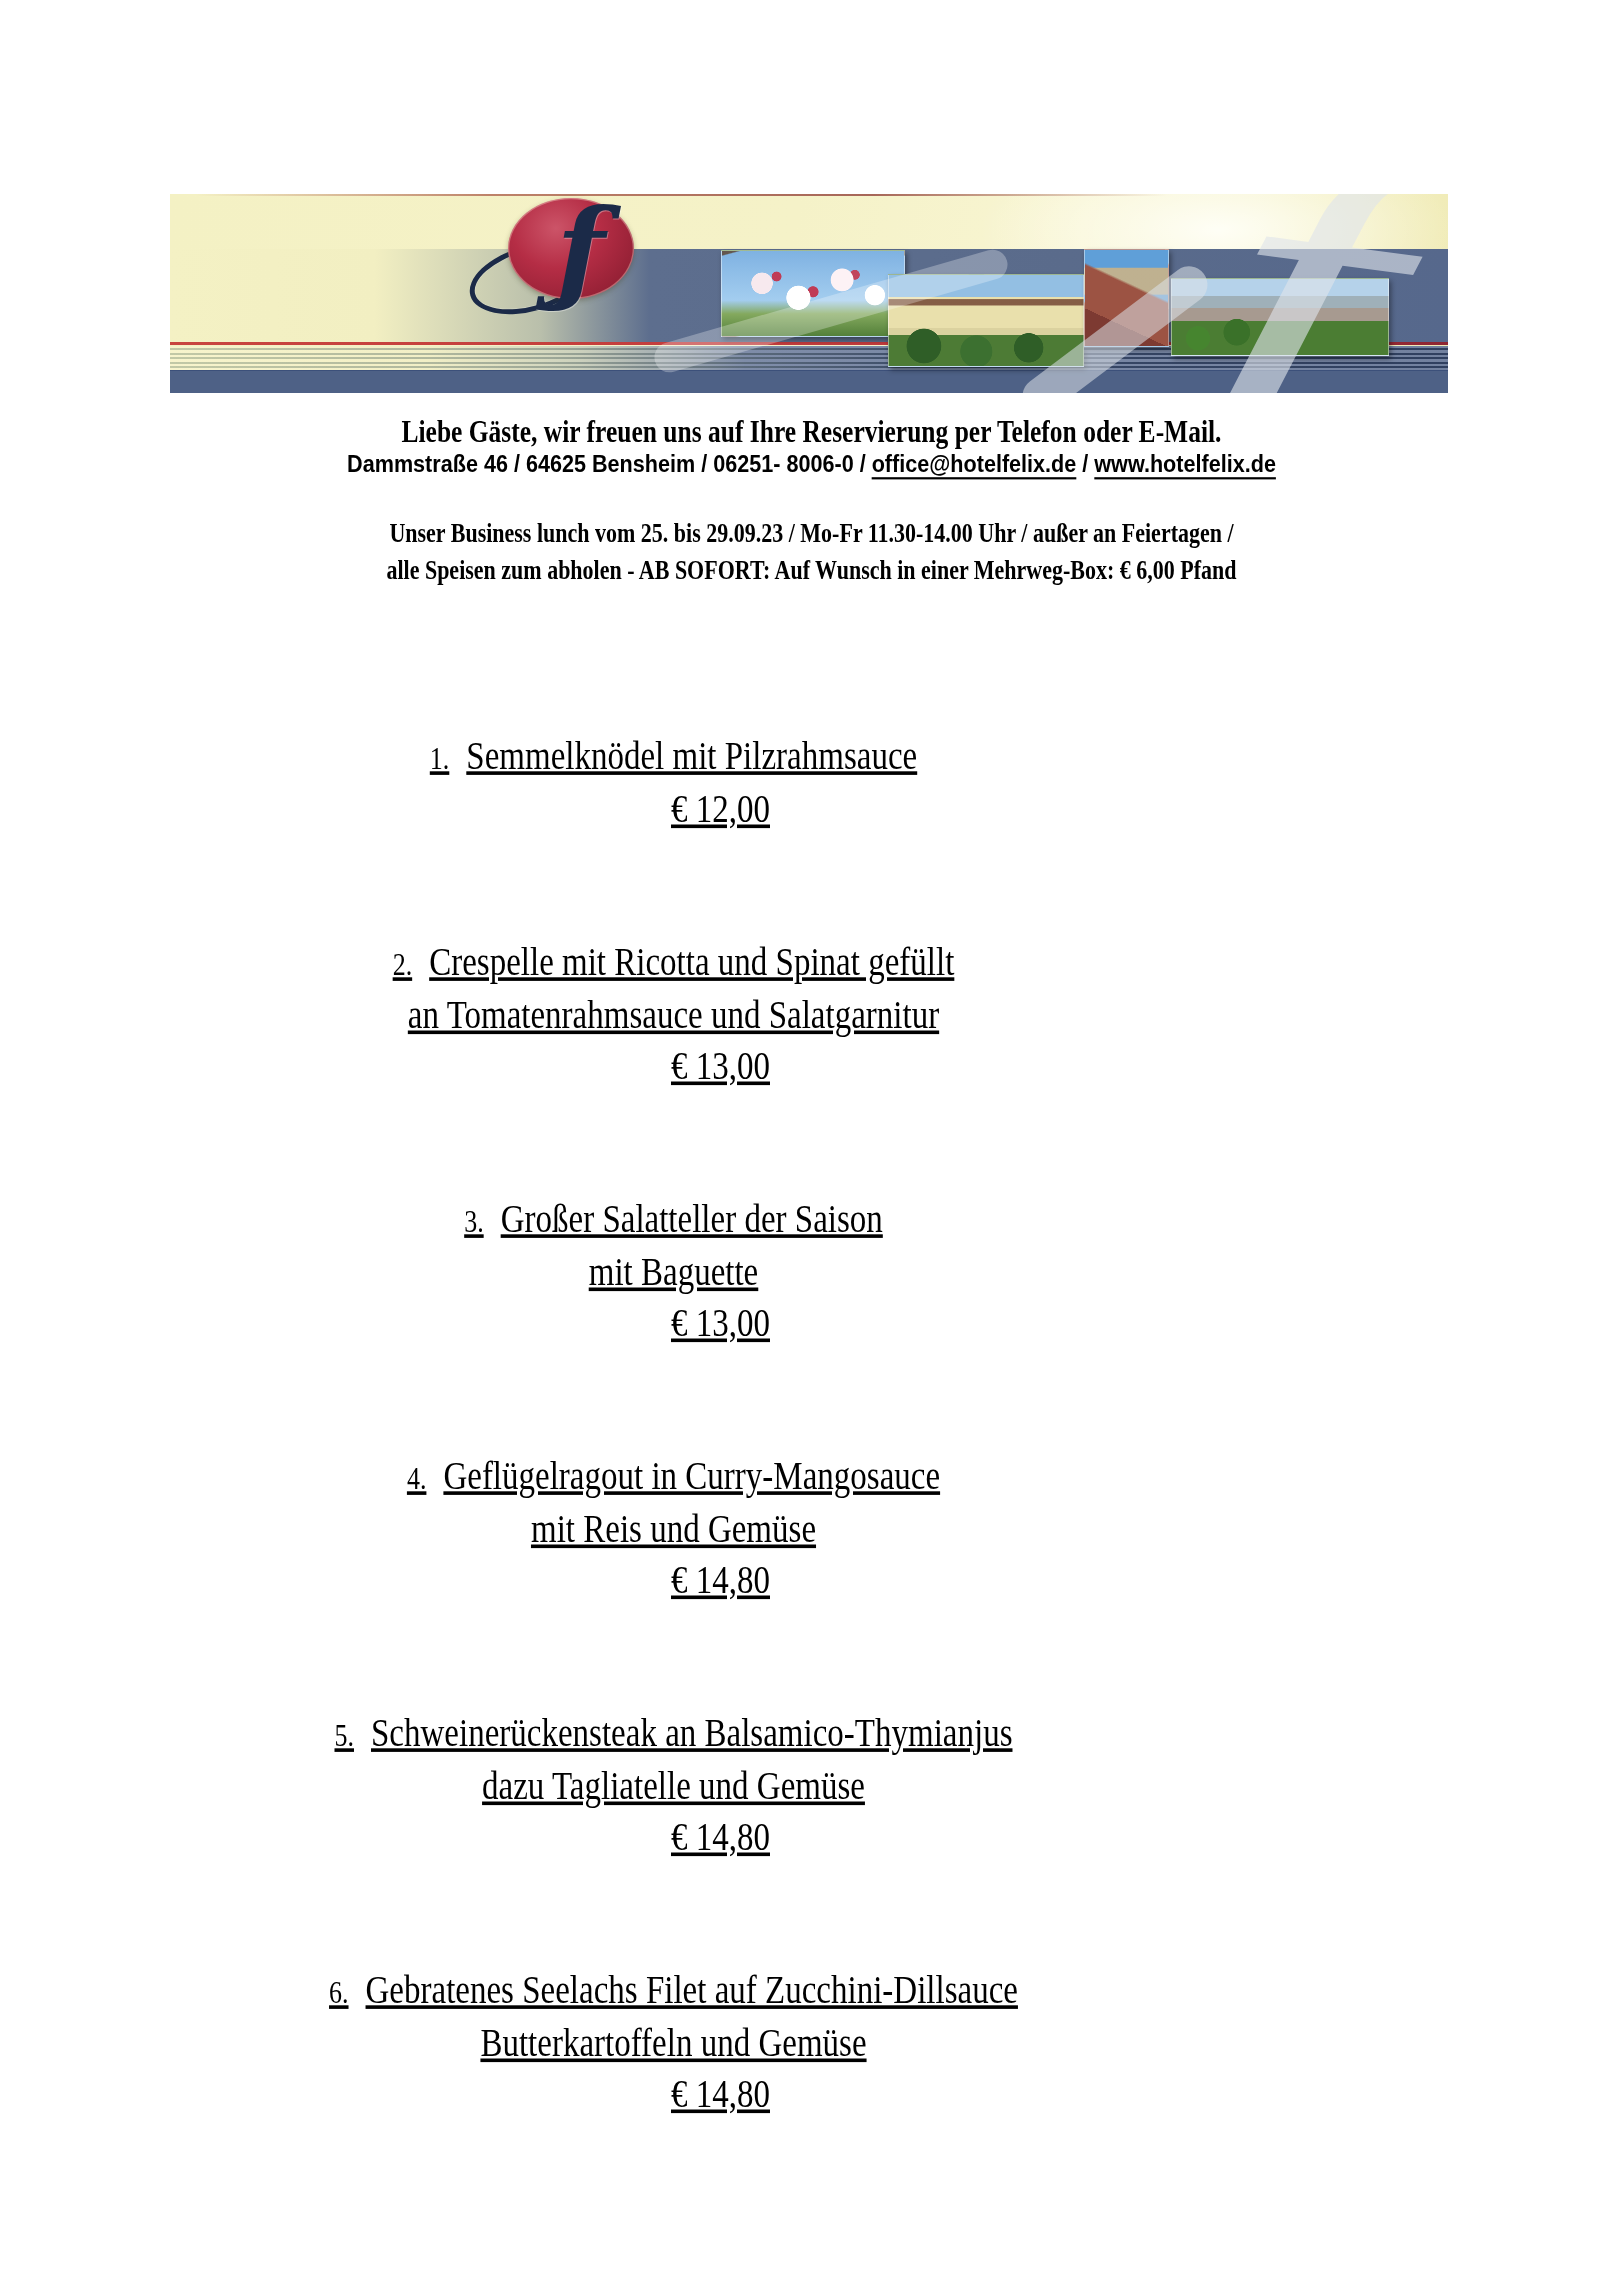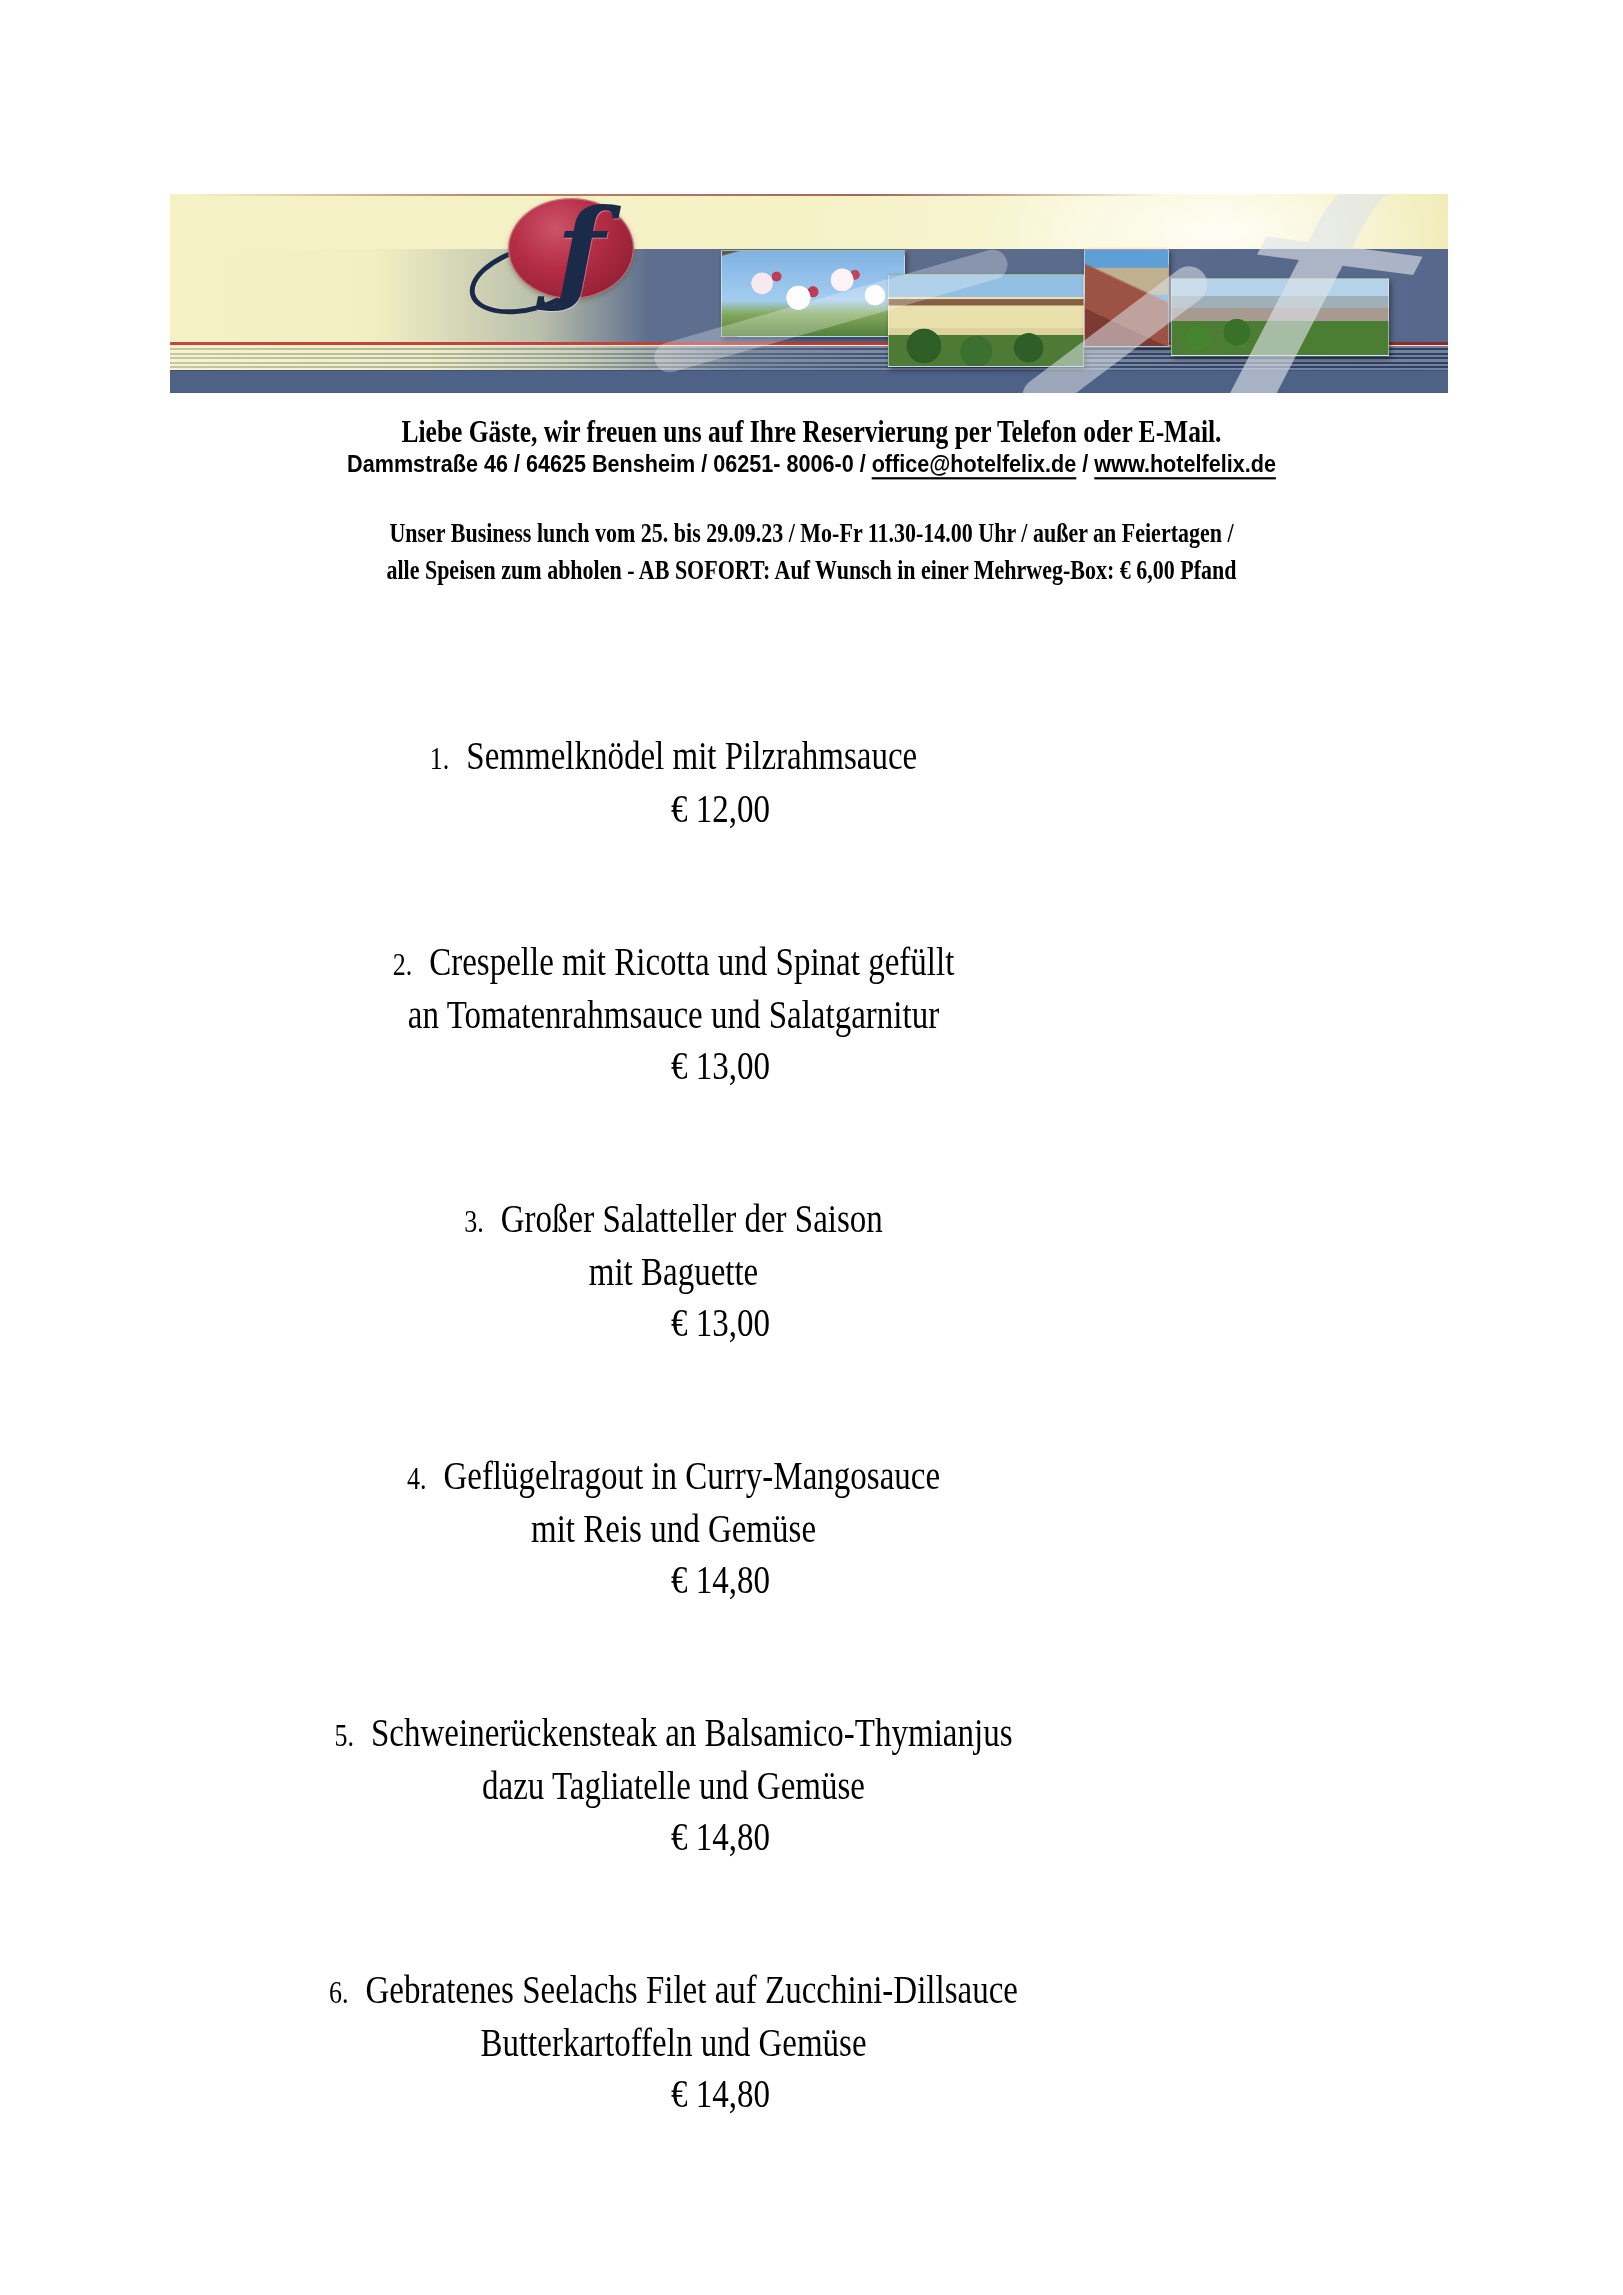--- a/index.html
+++ b/index.html
@@ -85,21 +85,21 @@
   
   .center-line { position:relative; width:100%; text-align:center; }
   .stretch { transform:scaleY(1.2); transform-origin:50% 50%; }
   .contact-block { position:absolute; left:0; top:415px; width:1623px; }
   .contact-title { font-size:25.5px; font-weight:bold; line-height:34px; }
   .contact-address { font-family:"Liberation Sans", sans-serif; font-size:21.6px; font-weight:bold; line-height:30px; transform:scaleY(1.1); }
   .contact-address a { color:#000; text-decoration:underline; text-decoration-thickness:2px; text-underline-offset:4.6px; }
   .info-block { position:absolute; left:0; top:515px; width:1623px; font-weight:bold; font-size:22px; }
   .info-block .center-line { line-height:37px; }
 
-  .menu { position:absolute; left:0; top:731px; width:1347px; font-size:33px; }
+  .menu { position:absolute; left:0; top:731px; width:1347px; font-size:33px;text-decoration:underline; }
   .menu-item { margin-bottom:102px; }
   .item-line { position:relative; width:100%; text-align:center; line-height:51px; transform:scaleY(1.2); }
   .item-num { font-size:26px; margin-right:17px; }
   .item-price { position:relative; left:47px; width:100%; text-align:center; line-height:51px; transform:scaleY(1.2); }
 </style>
 </head>
 <body>
 
 <div class="page">
 

